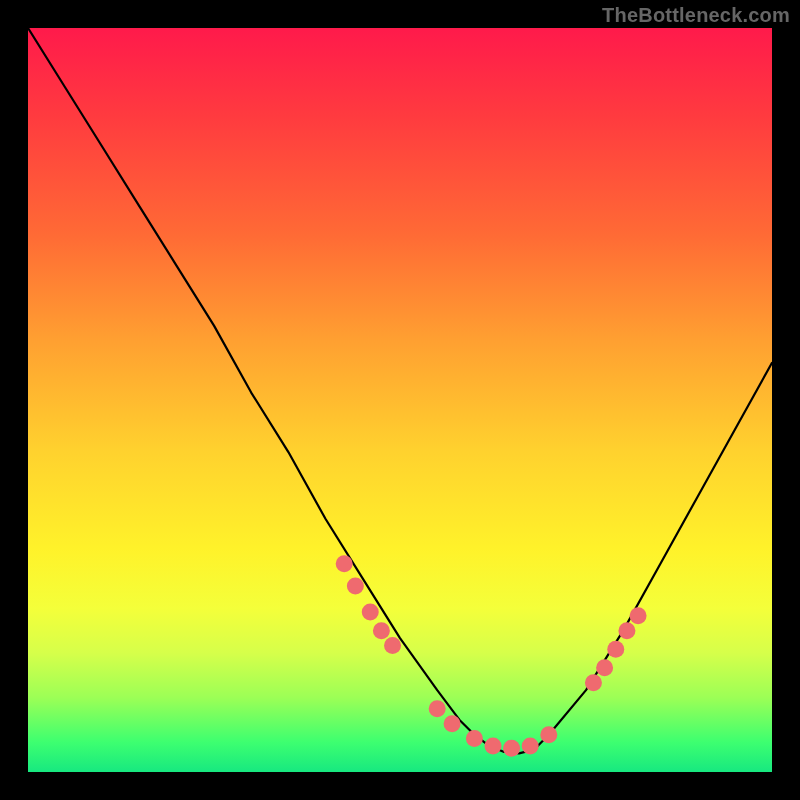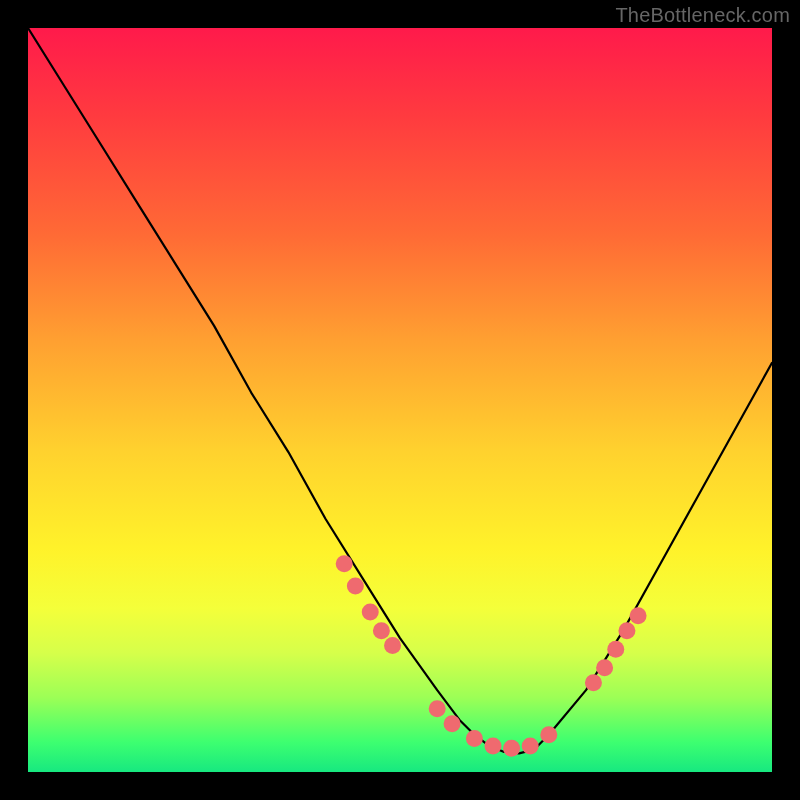--- a/index.html
+++ b/index.html
@@ -15,21 +15,21 @@
     position: relative;
     width: 800px;
     height: 800px;
     background: #000;
   }
   .watermark {
     position: absolute;
     top: 4px;
     right: 10px;
     font-size: 20px;
-    font-weight: 400;
+    font-weight: 700;
     color: #666;
     letter-spacing: 0.2px;
     z-index: 10;
     user-select: none;
   }
   .plot-area {
     position: absolute;
     left: 28px;
     top: 28px;
     width: 744px;

